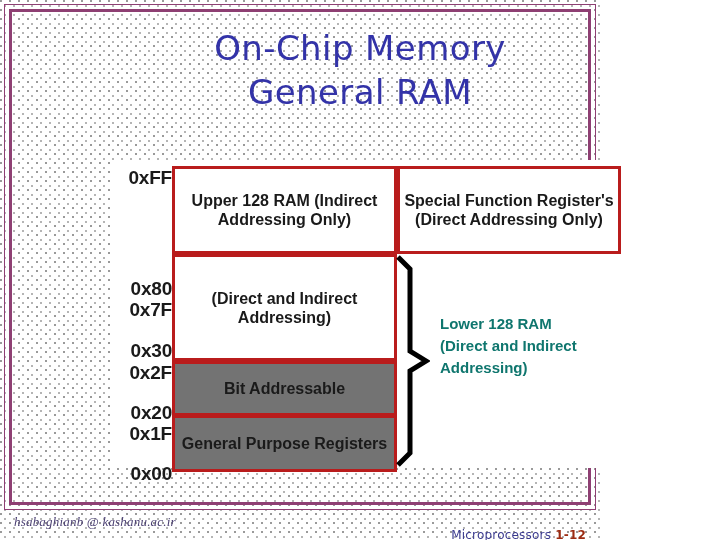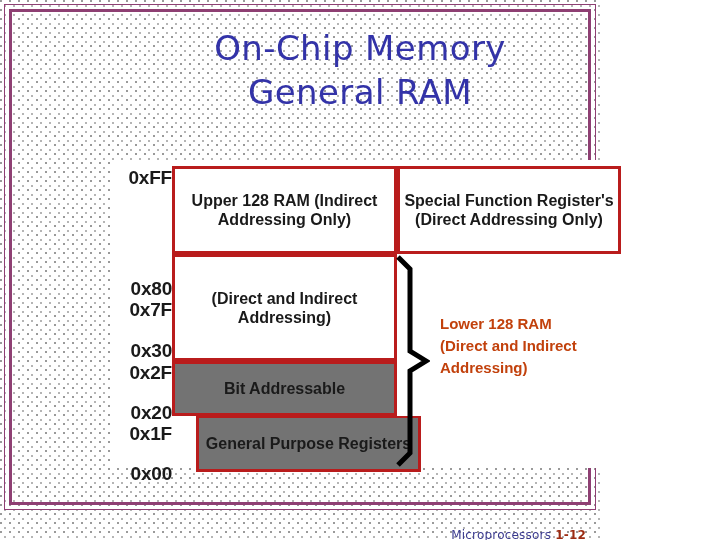--- a/index.html
+++ b/index.html
@@ -102,29 +102,29 @@
     justify-content: center;
     text-align: center;
     font-family: "Liberation Sans", sans-serif;
     font-size: 16px;
     font-weight: 700;
     color: #1a1a1a;
     line-height: 19px;
     padding: 0 4px;
   }
   .box.green { background: #737373; }
-  .box.thin-top { border-top-width: 2px; margin-left: 24px; }
+  .box.thin-top { border-top-width: 2px; }
 
   
   .side-text {
     position: absolute;
     font-family: "Liberation Sans", sans-serif;
     font-size: 15px;
     font-weight: 700;
-    color: #c2410c;
+    color: #0f766e;
     line-height: 22px;
     text-align: left;
     white-space: pre-line;
   }
 
   
   #brace {
     position: absolute;
     left: 286px;
     top: 95px;
@@ -200,19 +200,20 @@
     <svg id="brace" viewBox="0 0 34 212">
       <path d="M 2 2 L 14 14 L 14 96 L 30 106 L 14 116 L 14 198 L 2 210" fill="none" stroke="#000000" stroke-width="5" stroke-linejoin="miter" stroke-linecap="butt"></path>
     </svg>
 
     <div class="side-text" style="left:330px; top:153px; width:185px;">Lower 128 RAM
 (Direct and Indirect
 Addressing)</div>
 
   </div>
 
+  <div id="footer-left">hsabaghianb @ kashanu.ac.ir</div>
 
   <div id="footer-right">
     <span>Microprocessors</span>
     <span class="pagenum">1-12</span>
   </div>
 
 </div>
 
 </body></html>

